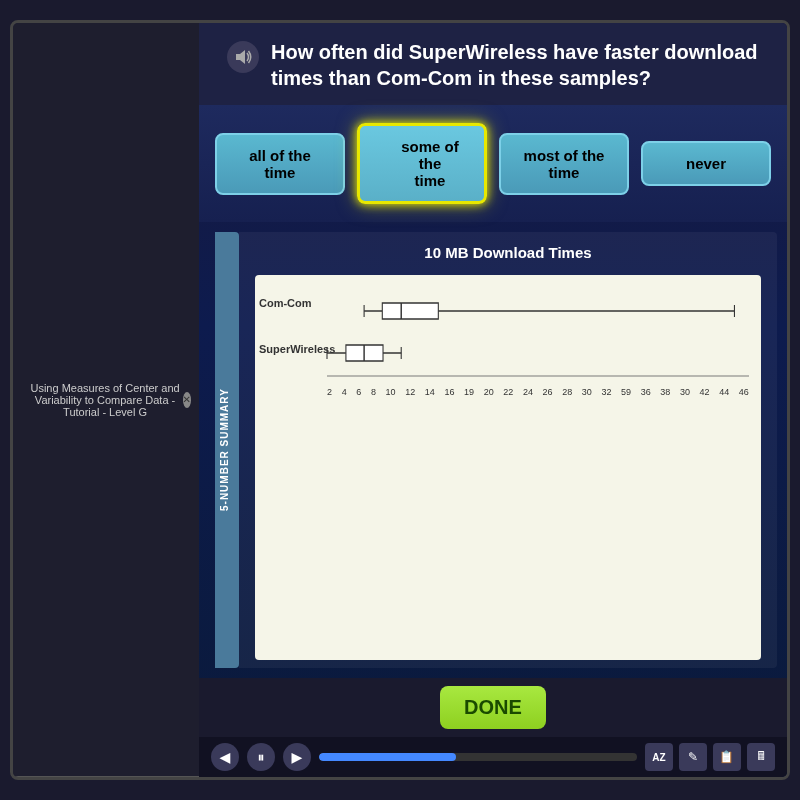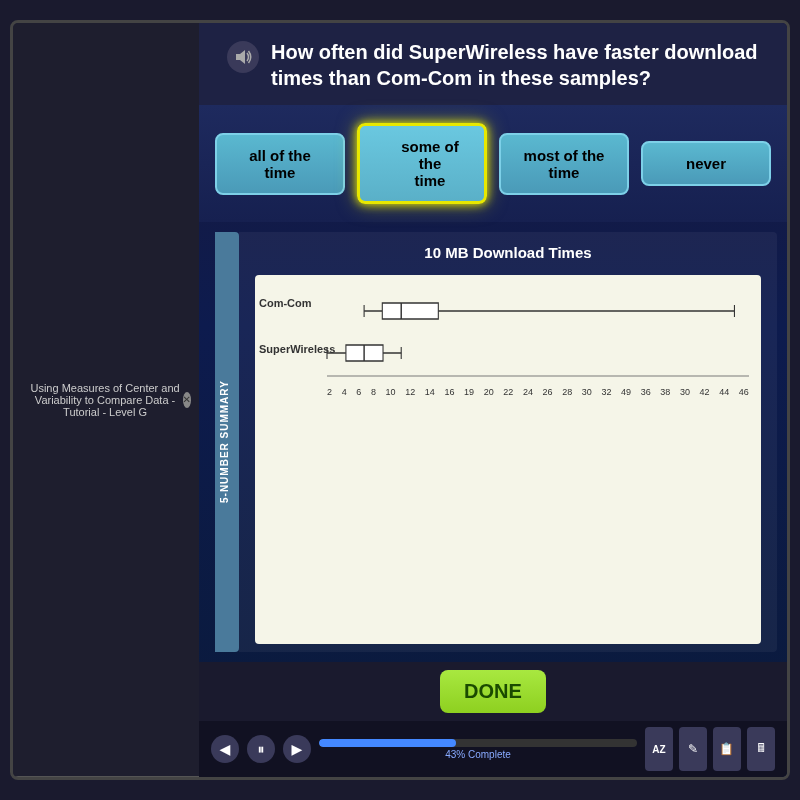--- a/index.html
+++ b/index.html
@@ -256,21 +256,21 @@
       margin-top: 2px;
     }
 
     .nav-tools {
       display: flex;
       gap: 6px;
     }
 
     .tool-btn {
       width: 28px;
-      height: 44px;
+      height: 28px;
       background: #3a3a5a;
       border-radius: 4px;
       display: flex;
       align-items: center;
       justify-content: center;
       cursor: pointer;
       color: #fff;
       font-size: 12px;
     }
   </style>
@@ -358,21 +358,21 @@
               <span>14</span>
               <span>16</span>
               <span>19</span>
               <span>20</span>
               <span>22</span>
               <span>24</span>
               <span>26</span>
               <span>28</span>
               <span>30</span>
               <span>32</span>
-              <span>49</span>
+              <span>59</span>
               <span>36</span>
               <span>38</span>
               <span>30</span>
               <span>42</span>
               <span>44</span>
               <span>46</span>
           </div>
         </div>
       </div>
     </div>
@@ -382,21 +382,20 @@
     </div>
 
     <div class="nav-bar">
       <div class="nav-btn">◀</div>
       <div class="nav-btn">⏸</div>
       <div class="nav-btn">▶</div>
       <div style="flex:1;">
         <div class="progress-bar-container">
           <div class="progress-fill" style="width:43%"></div>
         </div>
-        <div class="progress-label">43% Complete</div>
       </div>
       <div class="nav-tools">
         <div class="tool-btn" style="font-size:10px;font-weight:bold;">AZ</div>
         <div class="tool-btn">✎</div>
         <div class="tool-btn">📋</div>
         <div class="tool-btn">🖩</div>
       </div>
     </div>
   </div>
 </div>

